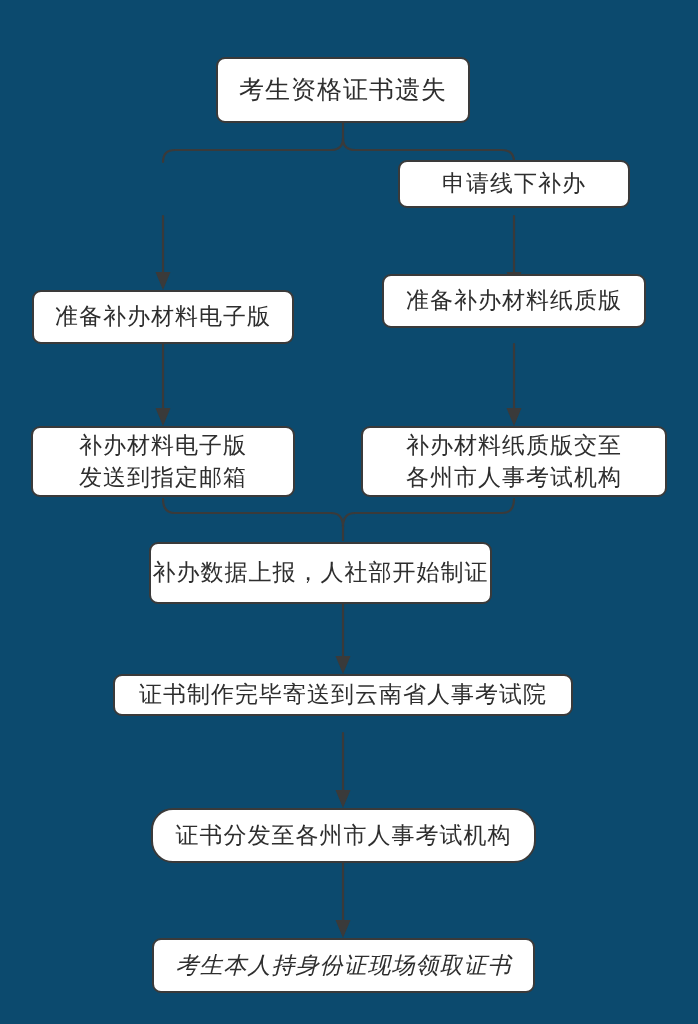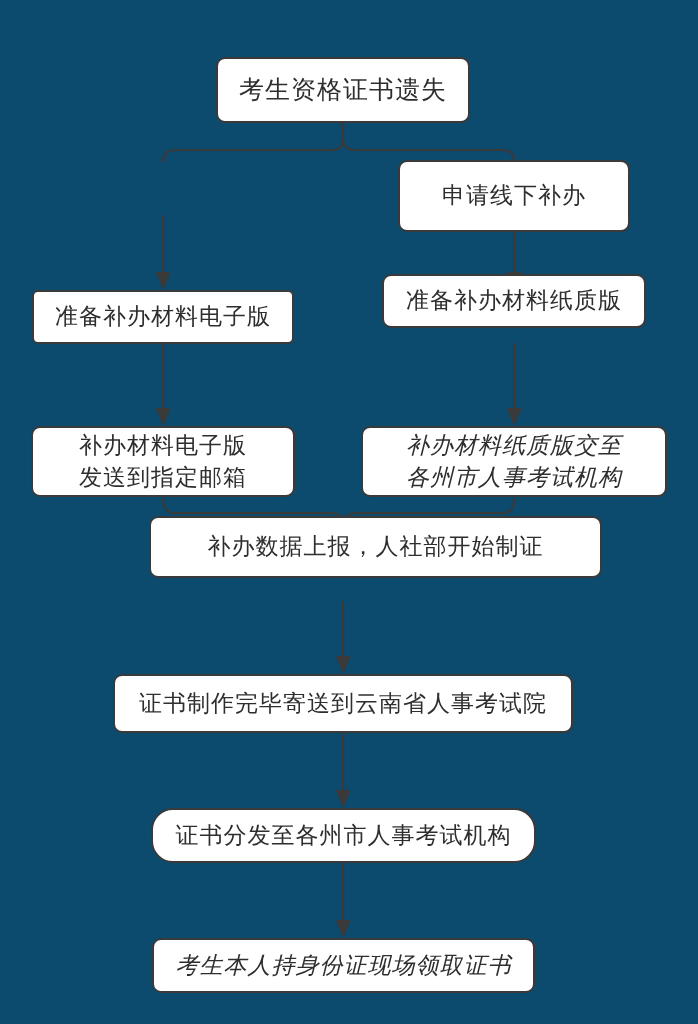--- a/index.html
+++ b/index.html
@@ -12,27 +12,27 @@
   .node{
     position:absolute;box-sizing:border-box;
     display:flex;align-items:center;justify-content:center;
     text-align:center;background:#ffffff;
     border:2.2px solid #3a3a3a;border-radius:9px;
     color:#2e2e2e;font-size:23px;letter-spacing:1px;line-height:1.38;
     white-space:pre-line;
   }
   #n-start  {left:216px;top:57px; width:254px;height:66px;font-size:25px;}
   #n-online {left:47px; top:160px;width:232px;height:56px;}
-  #n-offline{left:398px;top:160px;width:232px;height:72px;}
-  #n-prep-e {left:32px; top:290px;width:262px;height:54px;border-radius:6px;}
+  #n-offline{left:398px;top:160px;width:232px;height:48px;}
+  #n-prep-e {left:32px; top:290px;width:262px;height:54px;}
   #n-prep-p {left:382px;top:274px;width:264px;height:54px;}
   #n-send   {left:31px; top:426px;width:264px;height:71px;}
-  #n-submit {left:361px;top:426px;width:306px;height:71px;font-style:italic;}
-  #n-report {left:149px;top:516px;width:453px;height:62px;}
-  #n-made   {left:113px;top:674px;width:460px;height:59px;font-family:Liberation Serif, serif;}
+  #n-submit {left:361px;top:426px;width:306px;height:71px;}
+  #n-report {left:149px;top:542px;width:343px;height:62px;}
+  #n-made   {left:113px;top:674px;width:460px;height:42px;font-family:Liberation Serif, serif;}
   #n-dist   {left:151px;top:808px;width:385px;height:55px;border-radius:22px;}
   #n-pickup {left:152px;top:938px;width:383px;height:55px;font-style:italic;}
   .stroke{fill:none;stroke:#3a3a3a;stroke-width:2.2;stroke-linecap:round;}
   .head{fill:#3a3a3a;stroke:none;}
 </style>
 </head>
 <body>
 
 <div class="stage">
 

